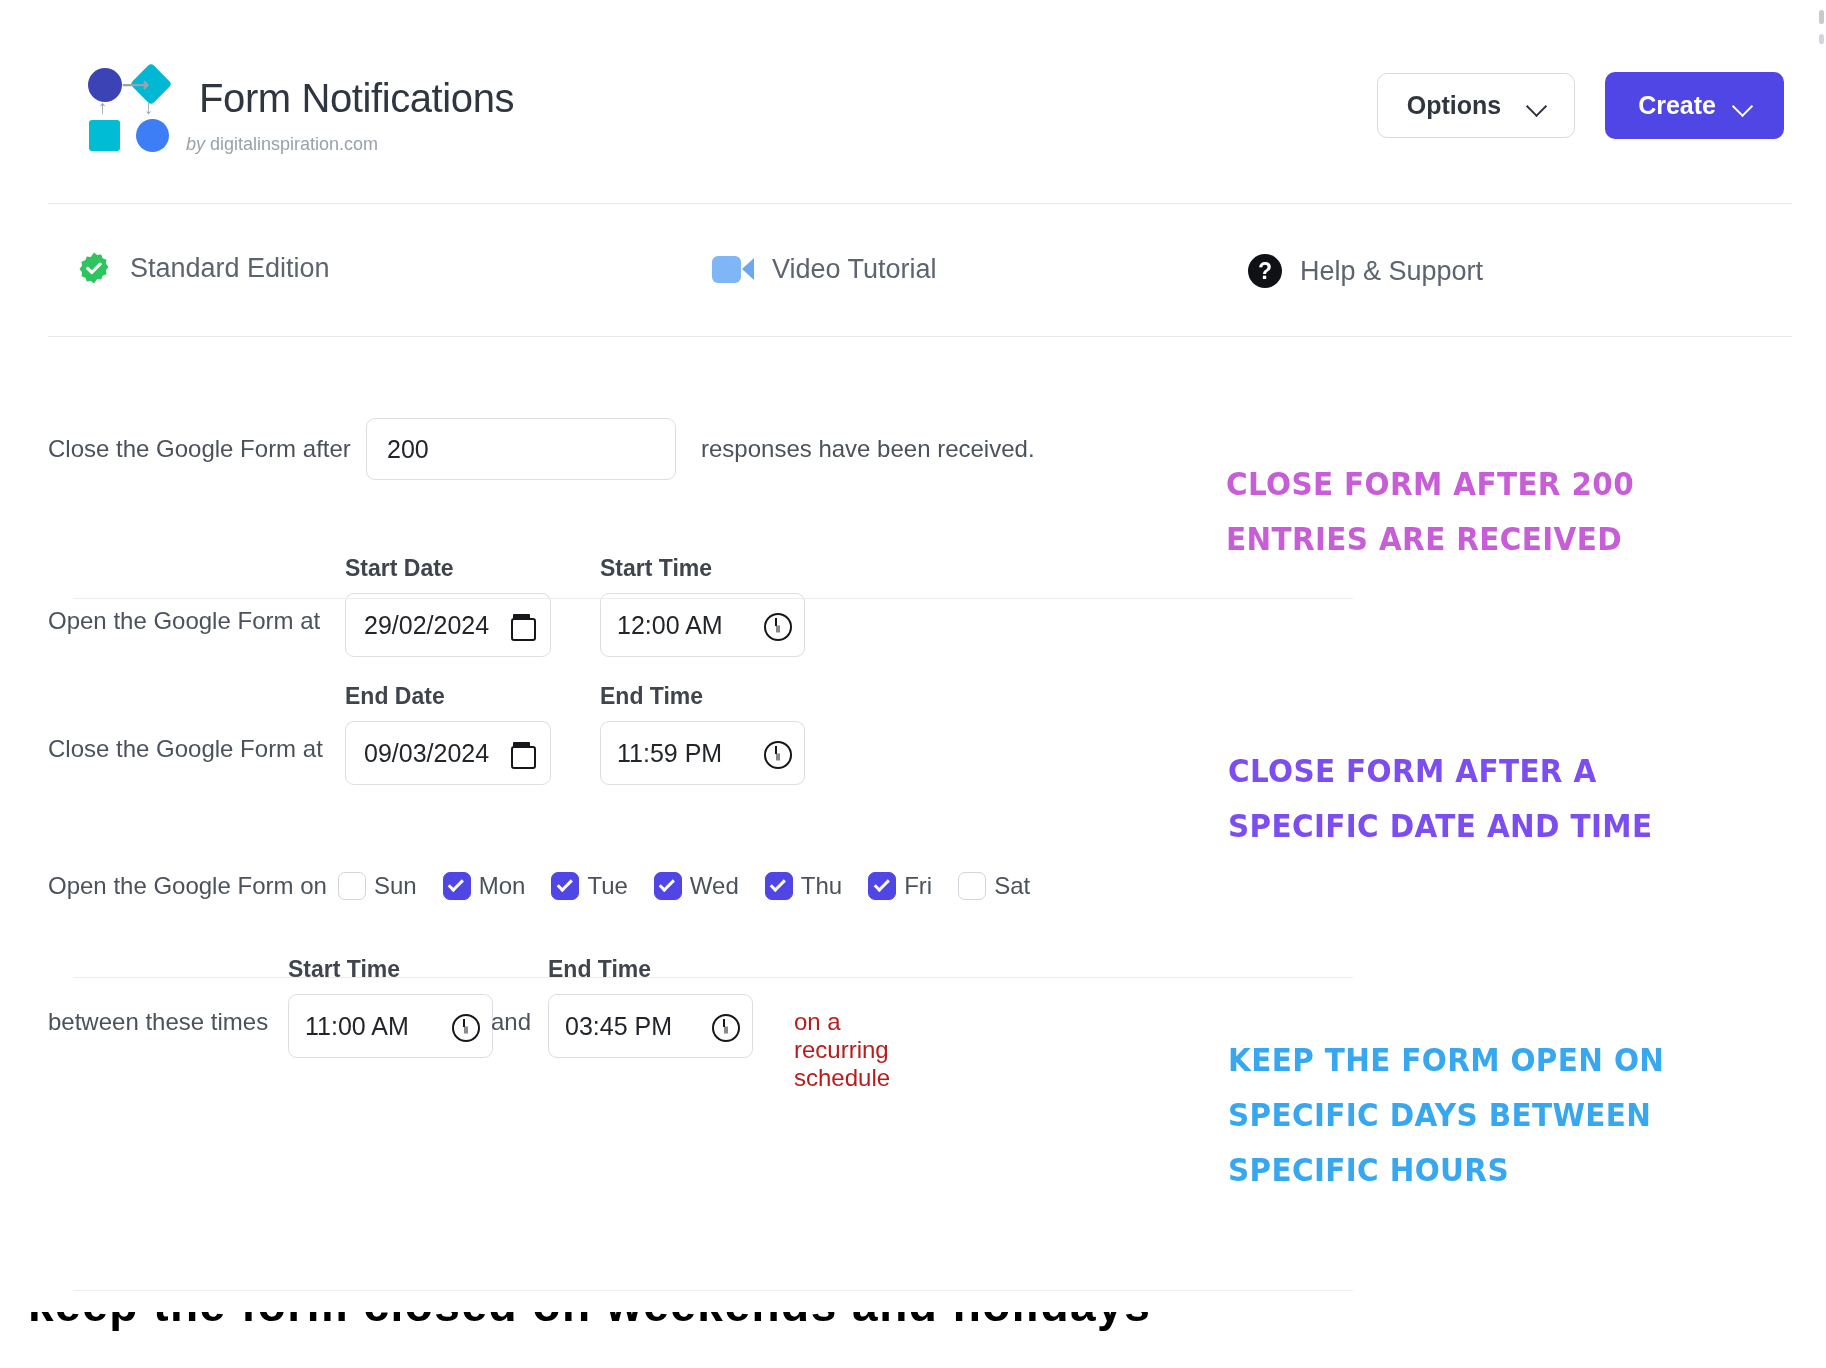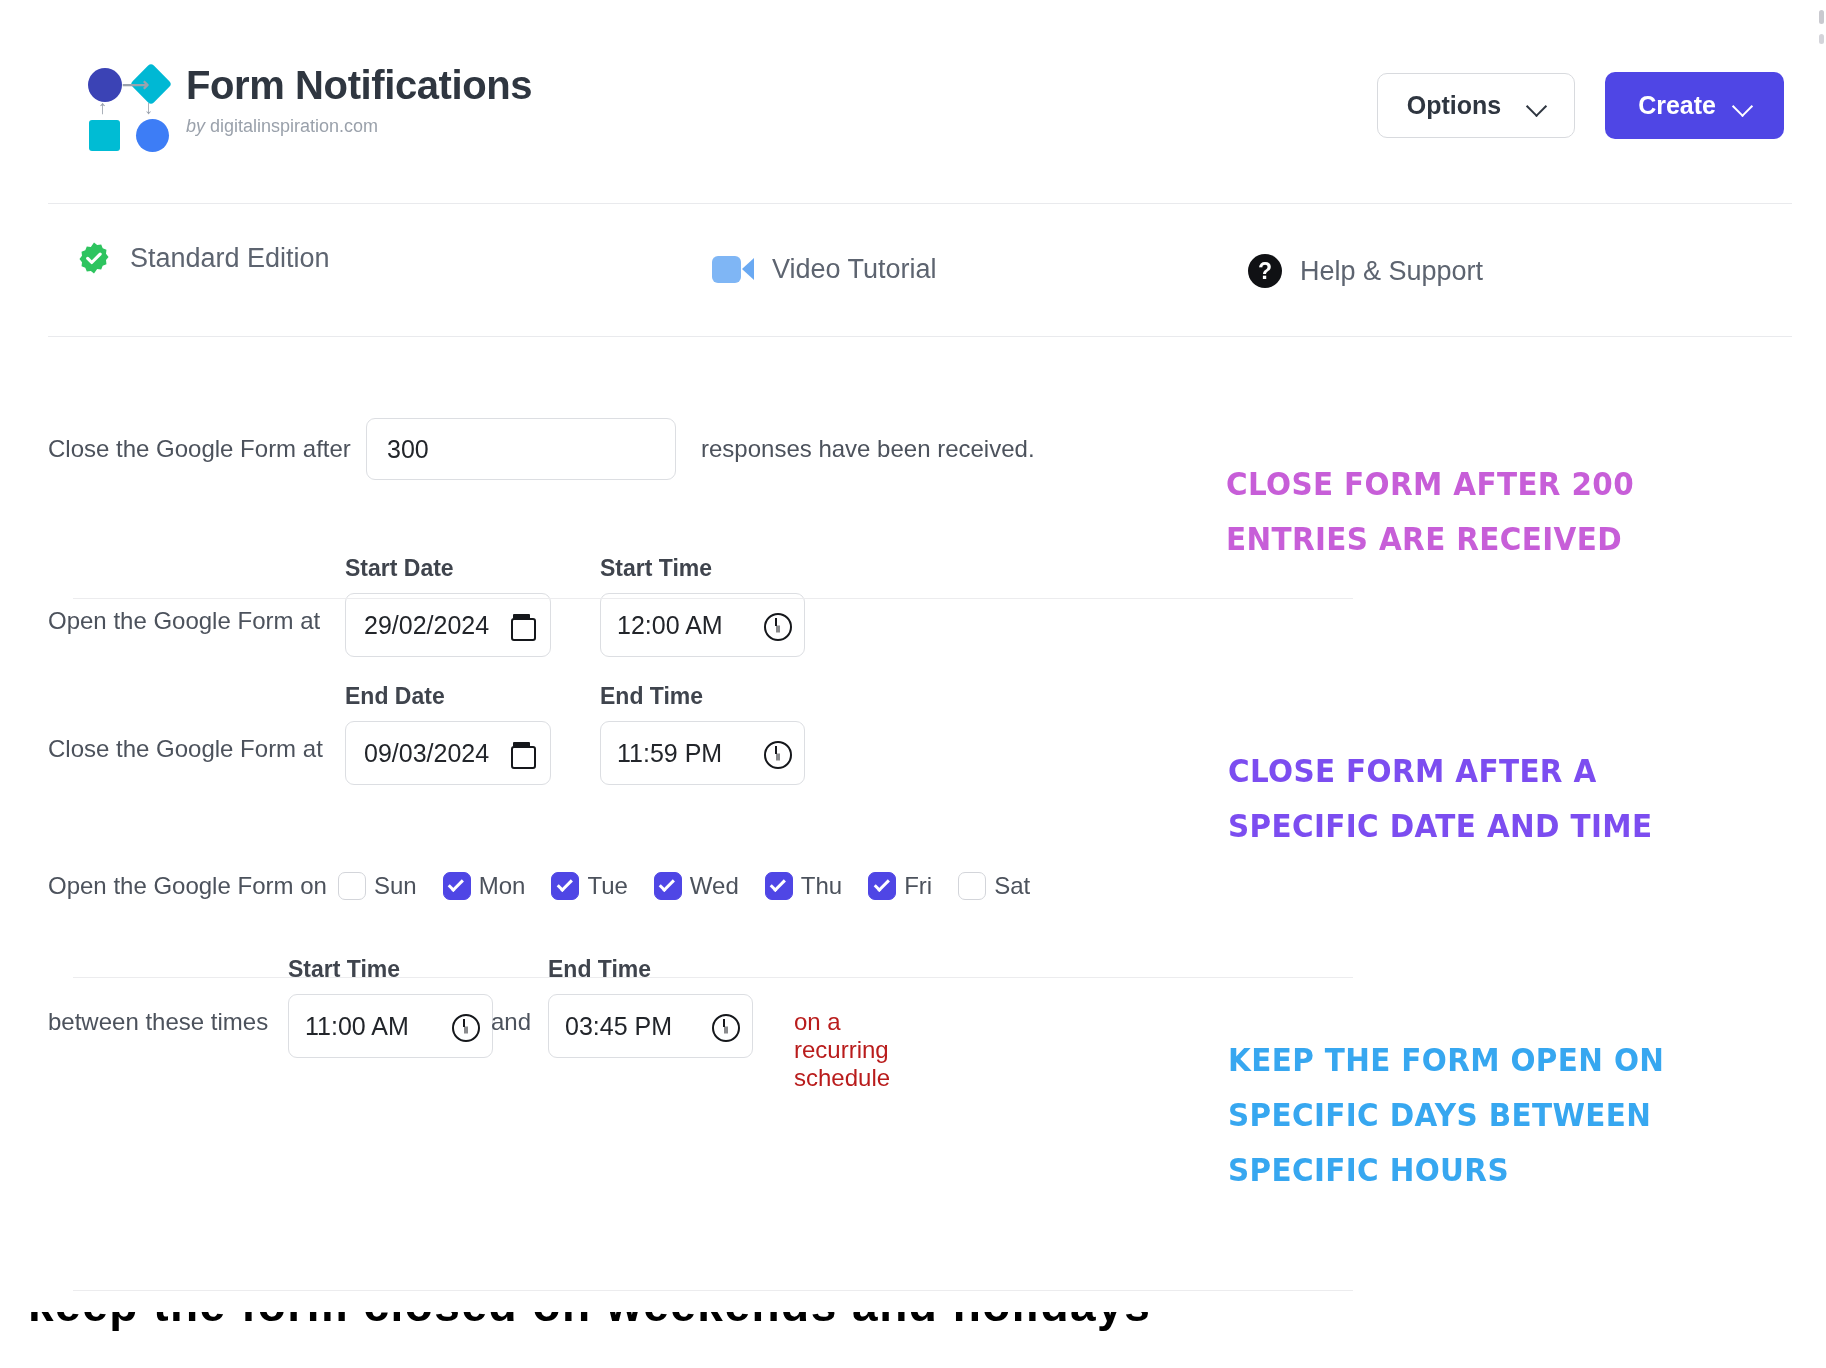--- a/index.html
+++ b/index.html
@@ -49,22 +49,22 @@
     position: absolute; left: 52px; top: 53px; width: 33px; height: 33px;
     border-radius: 50%; background: #3d7df6;
   }
   .logo-mark .arr { position: absolute; color: #9aa2ad; font-size: 19px; line-height: 1; font-weight: 700; }
   .logo-mark .arr-right { left: 38px; top: 9px; }
   .logo-mark .arr-up { left: 14px; top: 32px; }
   .logo-mark .arr-down { left: 60px; top: 32px; }
 
   .titles { padding-top: 2px; }
   .app-title {
-    font-size: 40px; font-weight: 700; color: #2f3640;
-    letter-spacing: -0.4px; line-height: 1.15; margin: 0;
+    font-size: 40px; font-weight: 400; color: #2f3640;
+    letter-spacing: -0.4px; line-height: 1.15; margin: 13px;
   }
   .app-sub {
     margin: 8px 0 0 0; font-size: 18px; color: #9aa1ab; font-style: italic;
   }
   .app-sub .dom { font-style: normal; }
 
   .hdr-actions {
     position: absolute; right: 8px; top: 44px;
     display: flex; align-items: center; gap: 30px;
   }
@@ -107,21 +107,21 @@
   .rule-inner.ri3 { top: 1290px; }
 
   
   .navstrip {
     position: absolute; left: 48px; top: 236px; width: 1744px; height: 96px;
   }
   .nav-item {
     position: absolute; display: flex; align-items: center; gap: 18px;
     font-size: 27px; color: #5d6470; cursor: pointer; white-space: nowrap;
   }
-  .nav-standard { left: 28px; top: 4px; align-items: center; }
+  .nav-standard { left: 28px; top: 14px; align-items: center; }
   .nav-video { left: 664px; top: 18px; }
   .nav-help { left: 1200px; top: 18px; }
 
   .badge-verified {
     width: 36px; height: 36px; flex: 0 0 36px; position: relative;
   }
   .help-dot {
     width: 34px; height: 34px; flex: 0 0 34px;
     border-radius: 50%; background: #101114;
     display: flex; align-items: center; justify-content: center;
@@ -328,21 +328,21 @@
       <span>Help &amp; Support</span>
     </div>
   </div>
 
   <div class="rule r2"></div>
 
   <div class="form-area">
 
     <div class="row1">
       <span class="lbl-left">Close the Google Form after</span>
-      <span class="field num">300</span>
+      <span class="field num">200</span>
       <span class="tail">responses have been received.</span>
     </div>
 
     <div class="dt-block">
 
       <div class="dt-row">
         <span class="lbl-left">Open the Google Form at</span>
 
         <div class="dt-col col-date-1">
           <span class="lbl-small">Start Date</span>

